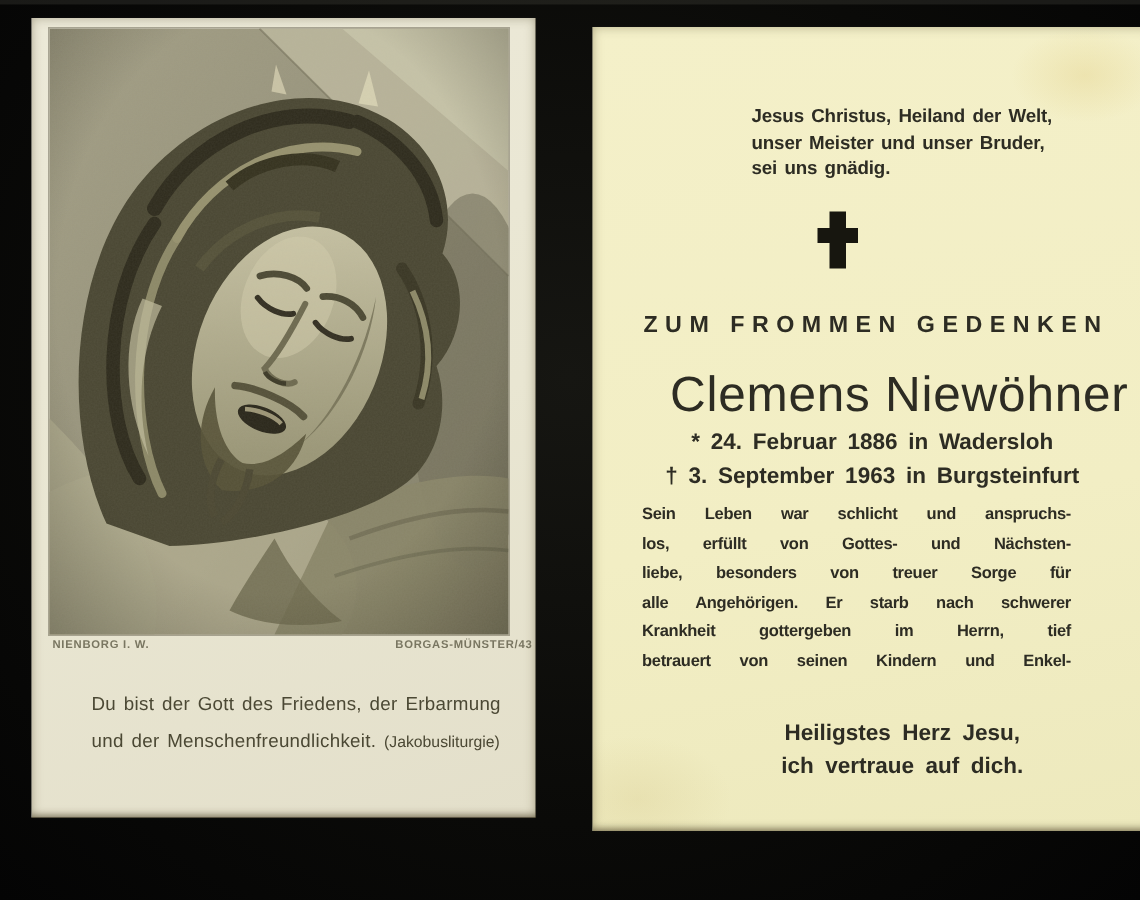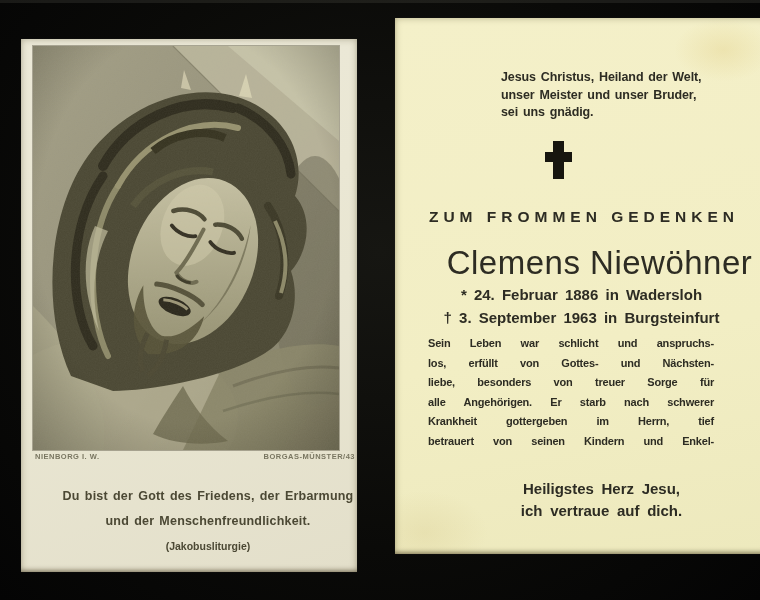--- a/index.html
+++ b/index.html
@@ -5,38 +5,38 @@
   html,body{margin:0;padding:0;background:#050505;}
   .stage{
     position:relative;width:760px;height:600px;overflow:hidden;
     background:radial-gradient(ellipse at 50% 42%, #161612 0%, #0a0a08 60%, #040404 100%);
     font-family:"Liberation Sans","DejaVu Sans",sans-serif;
   }
   .stage::before{content:"";position:absolute;left:0;top:0;width:100%;height:3px;
     background:rgba(150,150,135,.14);}
   .card{position:absolute;box-shadow:inset 0 0 7px rgba(70,60,30,.35), inset 0 -4px 5px -3px rgba(60,50,25,.55), 0 0 2px rgba(255,255,250,.05);}
   .card-front{
-    left:21px;top:39px;width:336px;height:533px;
+    left:21px;top:12px;width:336px;height:533px;
     background:linear-gradient(160deg,#ece9d8 0%, #e9e6d2 55%, #e3dfca 100%);
   }
   .card-back{
     left:395px;top:18px;width:373px;height:536px;
     background:
       radial-gradient(70px 45px at 88% 6%, rgba(222,200,120,.30), transparent 70%),
       radial-gradient(90px 60px at 8% 96%, rgba(200,180,110,.18), transparent 70%),
       linear-gradient(170deg,#f4f0c9 0%, #f2eec4 60%, #ede9bd 100%);
   }
   
   .photo{position:absolute;left:12px;top:7px;width:306px;height:404px;
     outline:1px solid rgba(45,40,22,.35);}
   .photo svg{display:block;width:100%;height:100%;}
   .credits{position:absolute;left:14px;top:413px;width:320px;display:flex;
     justify-content:space-between;font-size:7.5px;letter-spacing:.5px;color:#797661;font-weight:700;}
   .caption{position:absolute;left:40px;top:445px;width:294px;
-    font-size:12.5px;line-height:25px;font-weight:700;color:#4b4834;letter-spacing:.2px;word-spacing:1.5px;text-align:center;}
+    font-size:12.5px;line-height:25px;font-weight:400;color:#4b4834;letter-spacing:.2px;word-spacing:1.5px;}
   .cap-src{font-size:10.5px;letter-spacing:0;word-spacing:0;}
   
   .card-back *{color:#2d2c23;}
   .prayer{position:absolute;left:106px;top:51px;font-size:12.5px;line-height:17.5px;
     font-weight:700;word-spacing:1.5px;letter-spacing:-0.1px;}
   .cross{position:absolute;left:150px;top:123px;width:27px;height:38px;}
   .cross .v{position:absolute;left:8px;top:0;width:11px;height:38px;background:#17160f;}
   .cross .h{position:absolute;left:0;top:11px;width:27px;height:10px;background:#17160f;}
   .memorial-header{position:absolute;left:0;top:190px;width:100%;text-align:center;
     font-size:15.5px;letter-spacing:5px;font-weight:700;white-space:nowrap;text-indent:5px;}

